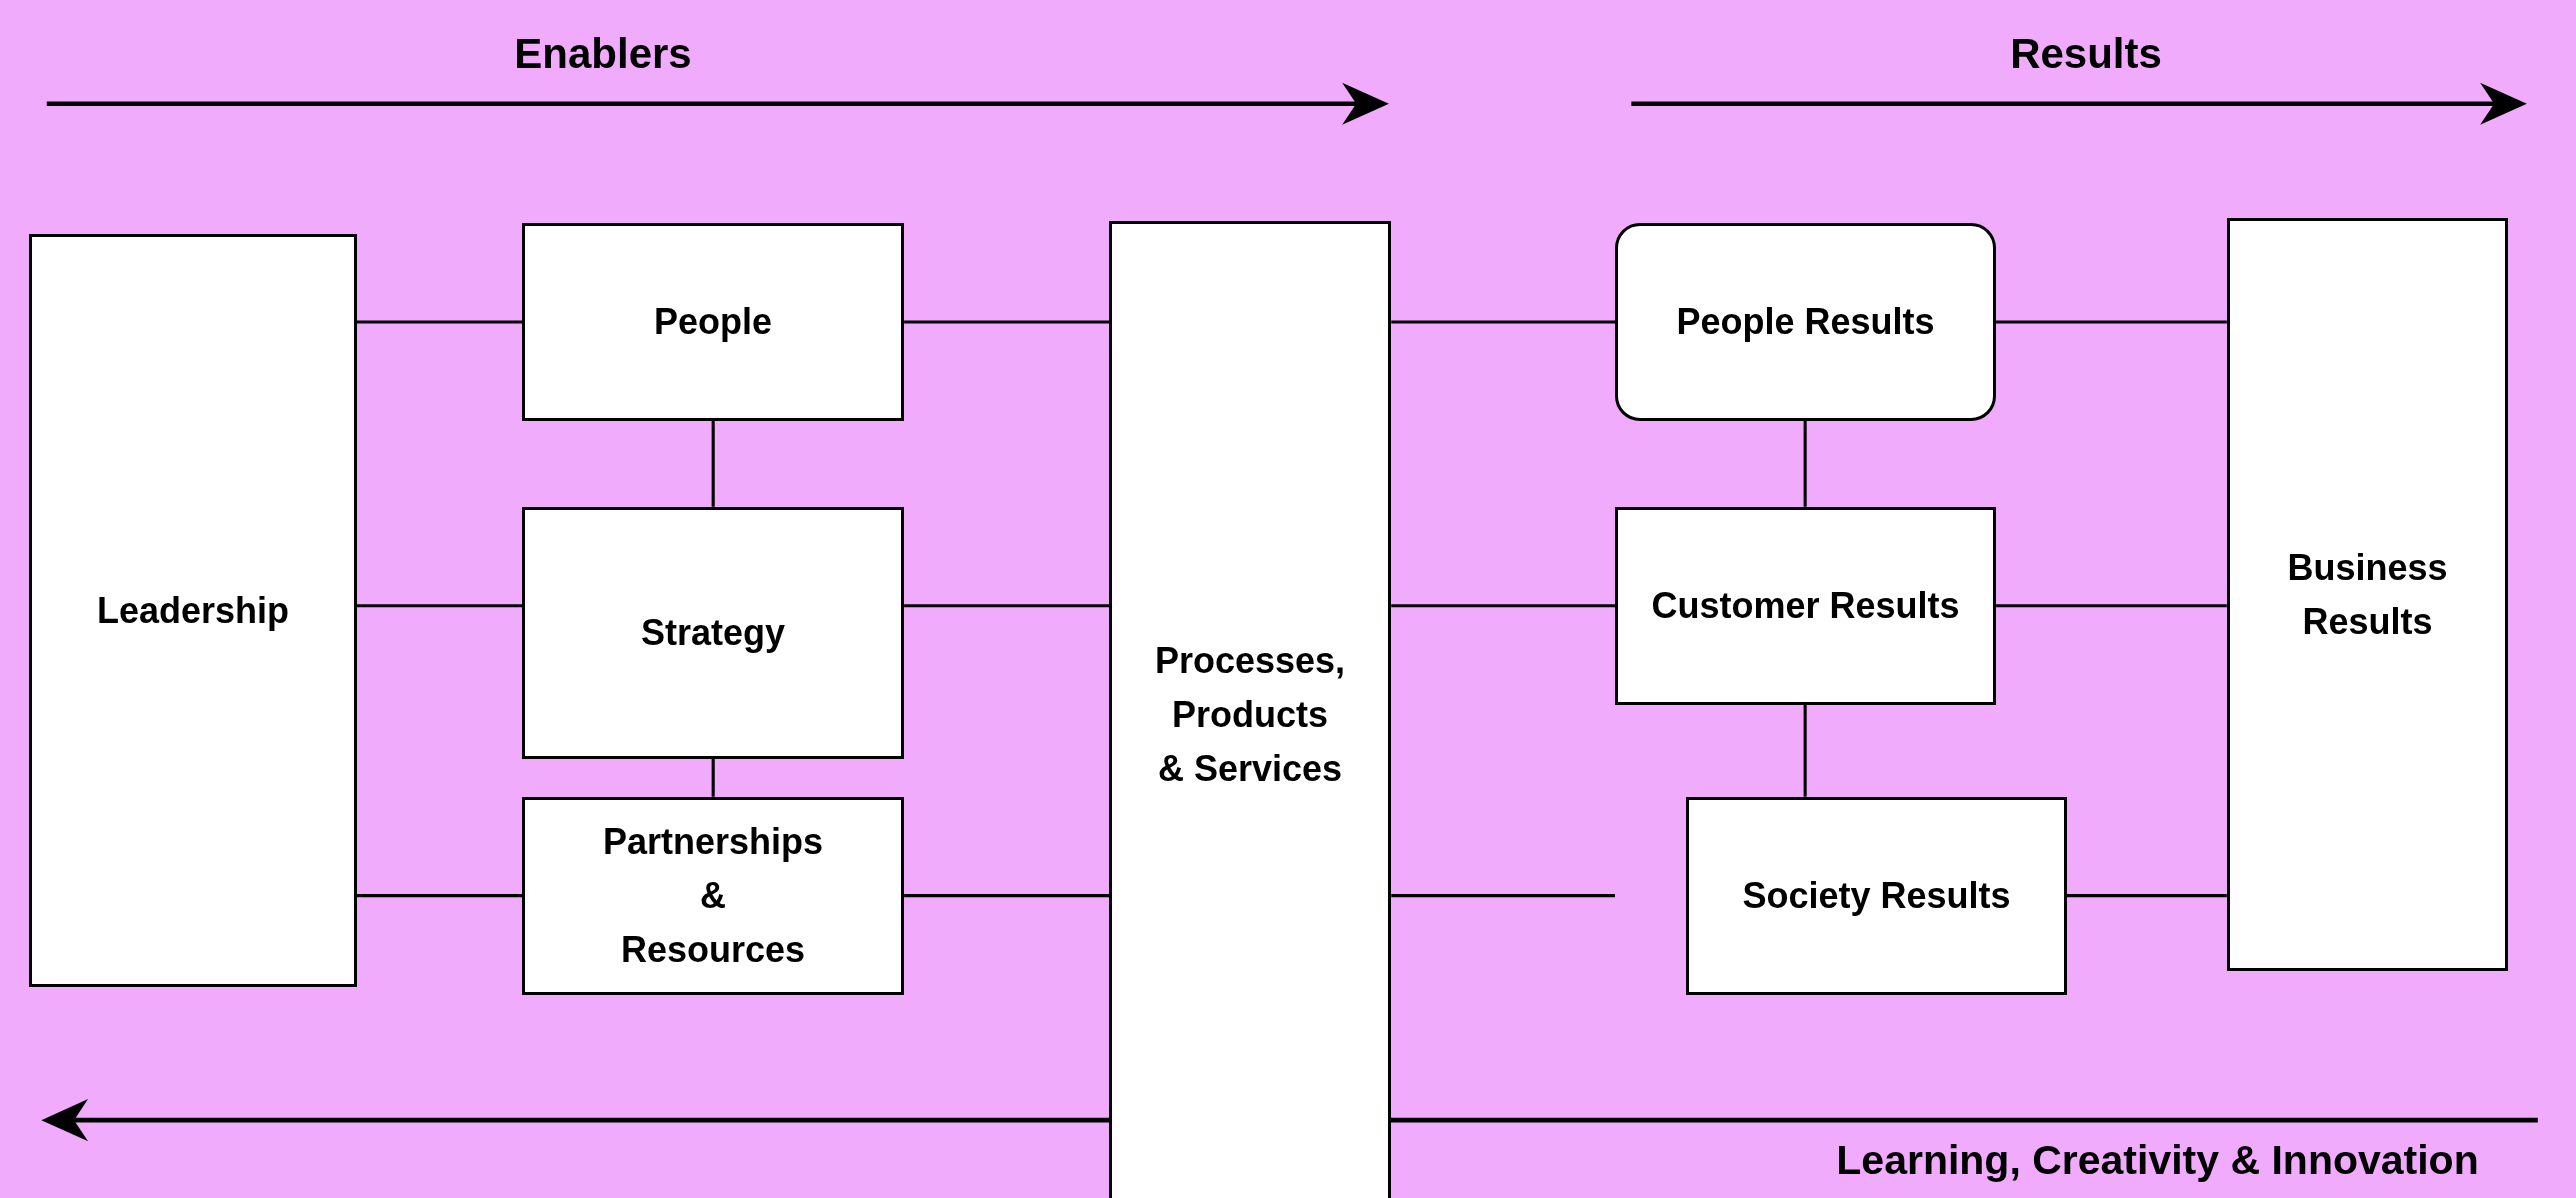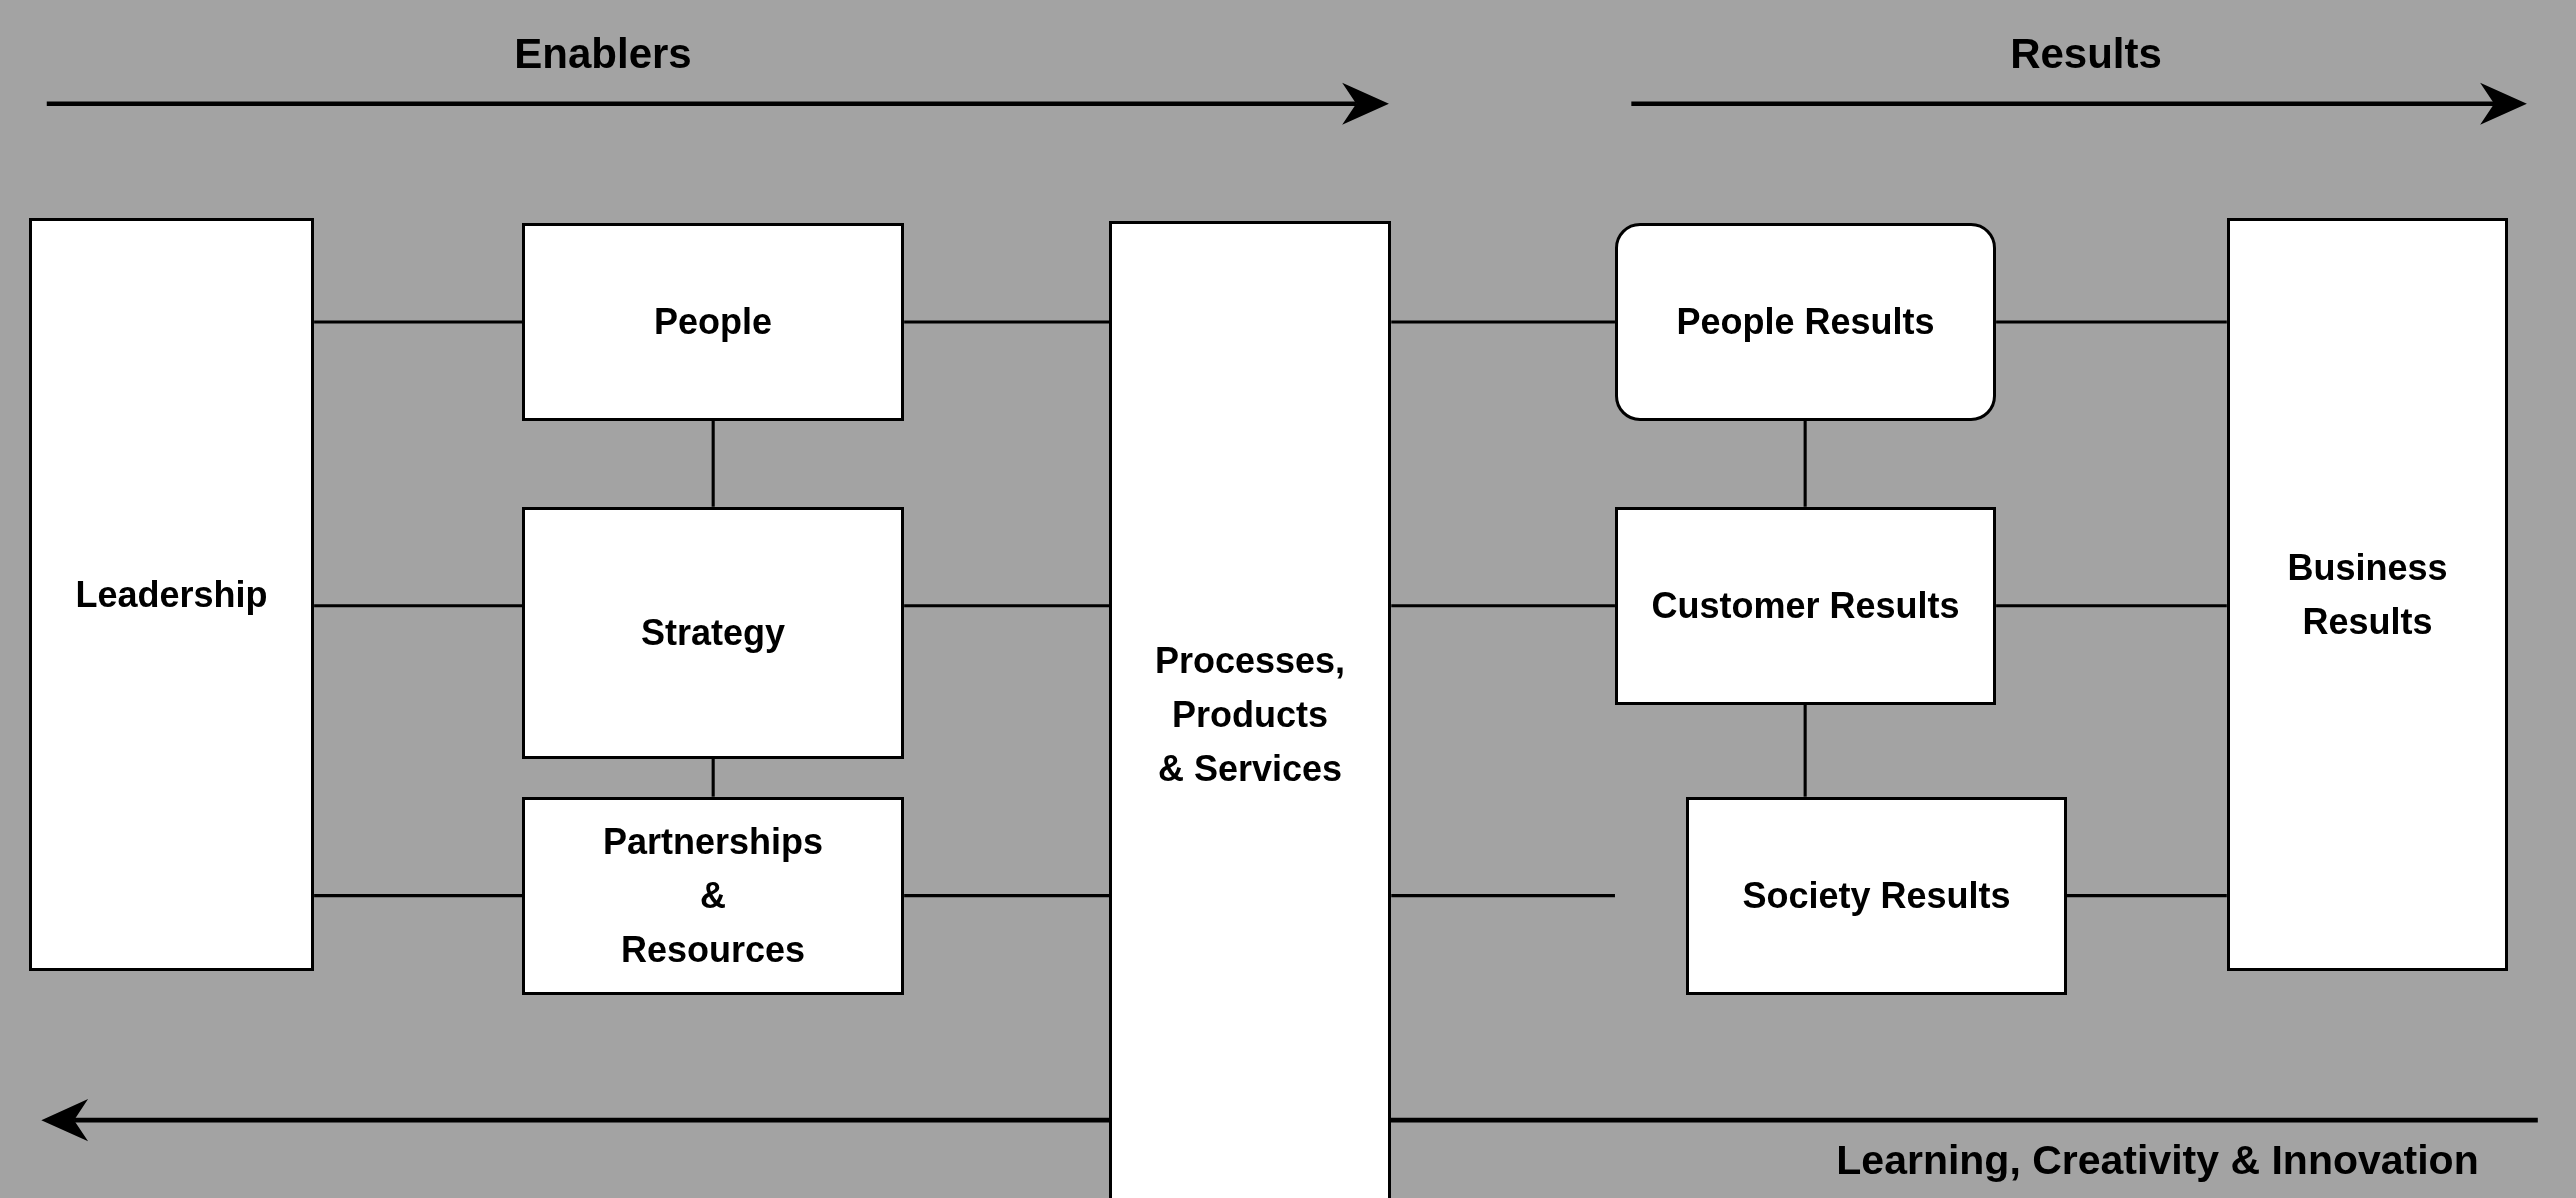--- a/index.html
+++ b/index.html
@@ -8,21 +8,21 @@
     width: 2576px;
     height: 1199px;
     background: #ffffff;
     overflow: hidden;
     font-family: "Liberation Sans", sans-serif;
   }
   .canvas {
     position: relative;
     width: 2576px;
     height: 1199px;
-    background: #a3a3a3;
+    background: #f0abfc;
   }
   svg.wires {
     position: absolute;
     left: 0; top: 0;
     width: 2576px;
     height: 1199px;
   }
   .box {
     position: absolute;
     box-sizing: border-box;
@@ -51,21 +51,21 @@
   .footing {
     position: absolute;
     color: #000000;
     font-weight: bold;
     font-size: 41px;
     line-height: 1;
     text-align: center;
   }
 
   
-  #box-leadership       { left: 29px;   top: 218px;  width: 285px; height: 753px; }
+  #box-leadership       { left: 29px;   top: 234px;  width: 328px; height: 753px; }
   #box-people           { left: 522px;  top: 223px;  width: 382px; height: 198px; }
   #box-strategy         { left: 522px;  top: 507px;  width: 382px; height: 252px; }
   #box-partnerships     { left: 522px;  top: 797px; width: 382px; height: 198px; }
   #box-processes        { left: 1109px; top: 221px;  width: 282px; height: 988px; }
   #box-people-results   { left: 1615px; top: 223px;  width: 381px; height: 198px; border-radius: 25px; }
   #box-customer-results { left: 1615px; top: 507px;  width: 381px; height: 198px; justify-content: center; }
   #box-society-results  { left: 1686px; top: 797px; width: 381px; height: 198px; }
   #box-business-results { left: 2227px; top: 218px;  width: 281px; height: 753px; }
 
   #enablers-heading { left: 291px;  top: 33px;   width: 624px;  }

